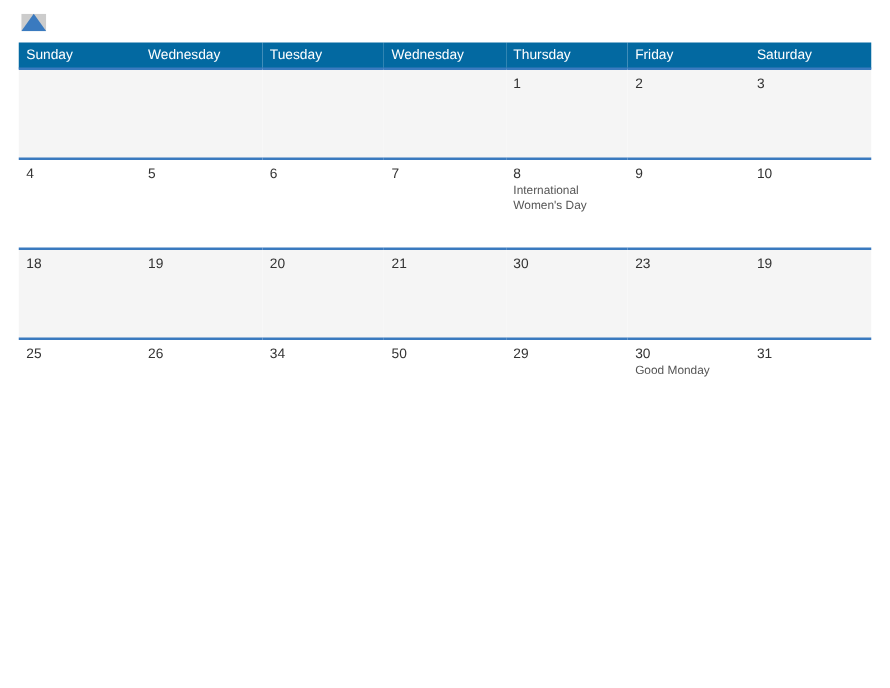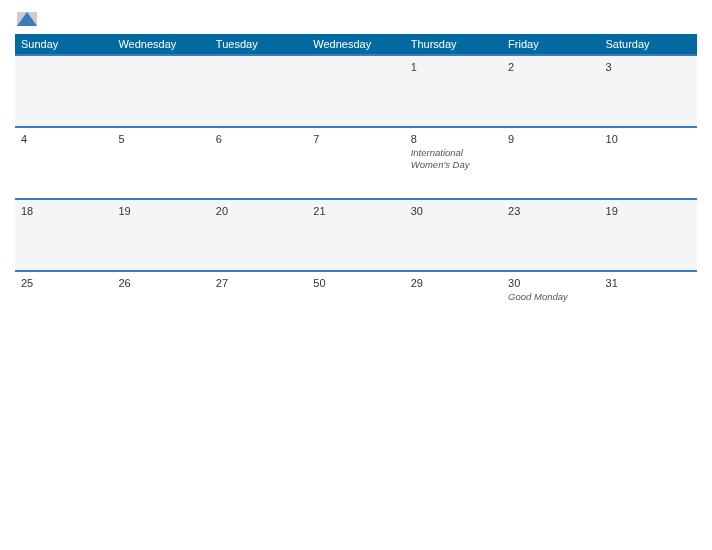--- a/index.html
+++ b/index.html
@@ -97,21 +97,20 @@
       font-size: 11px;
       color: #333;
       display: block;
     }
     .holiday-name {
       font-size: 9.5px;
       color: #555;
       display: block;
       margin-top: 2px;
       line-height: 1.3;
-      font-style: italic;
     }
   </style>
 </head>
 <body>
 
 <div class="page">
 
   <div class="header">
     <div class="logo">
       <div class="logo-row">
@@ -210,21 +209,21 @@
           </td>
         </tr>
         <tr>
           <td>
             <span class="day-number">25</span>
           </td>
           <td>
             <span class="day-number">26</span>
           </td>
           <td>
-            <span class="day-number">27</span>
+            <span class="day-number">34</span>
           </td>
           <td>
             <span class="day-number">50</span>
           </td>
           <td>
             <span class="day-number">29</span>
           </td>
           <td>
             <span class="day-number">30</span>
             <span class="holiday-name">Good Monday</span>

